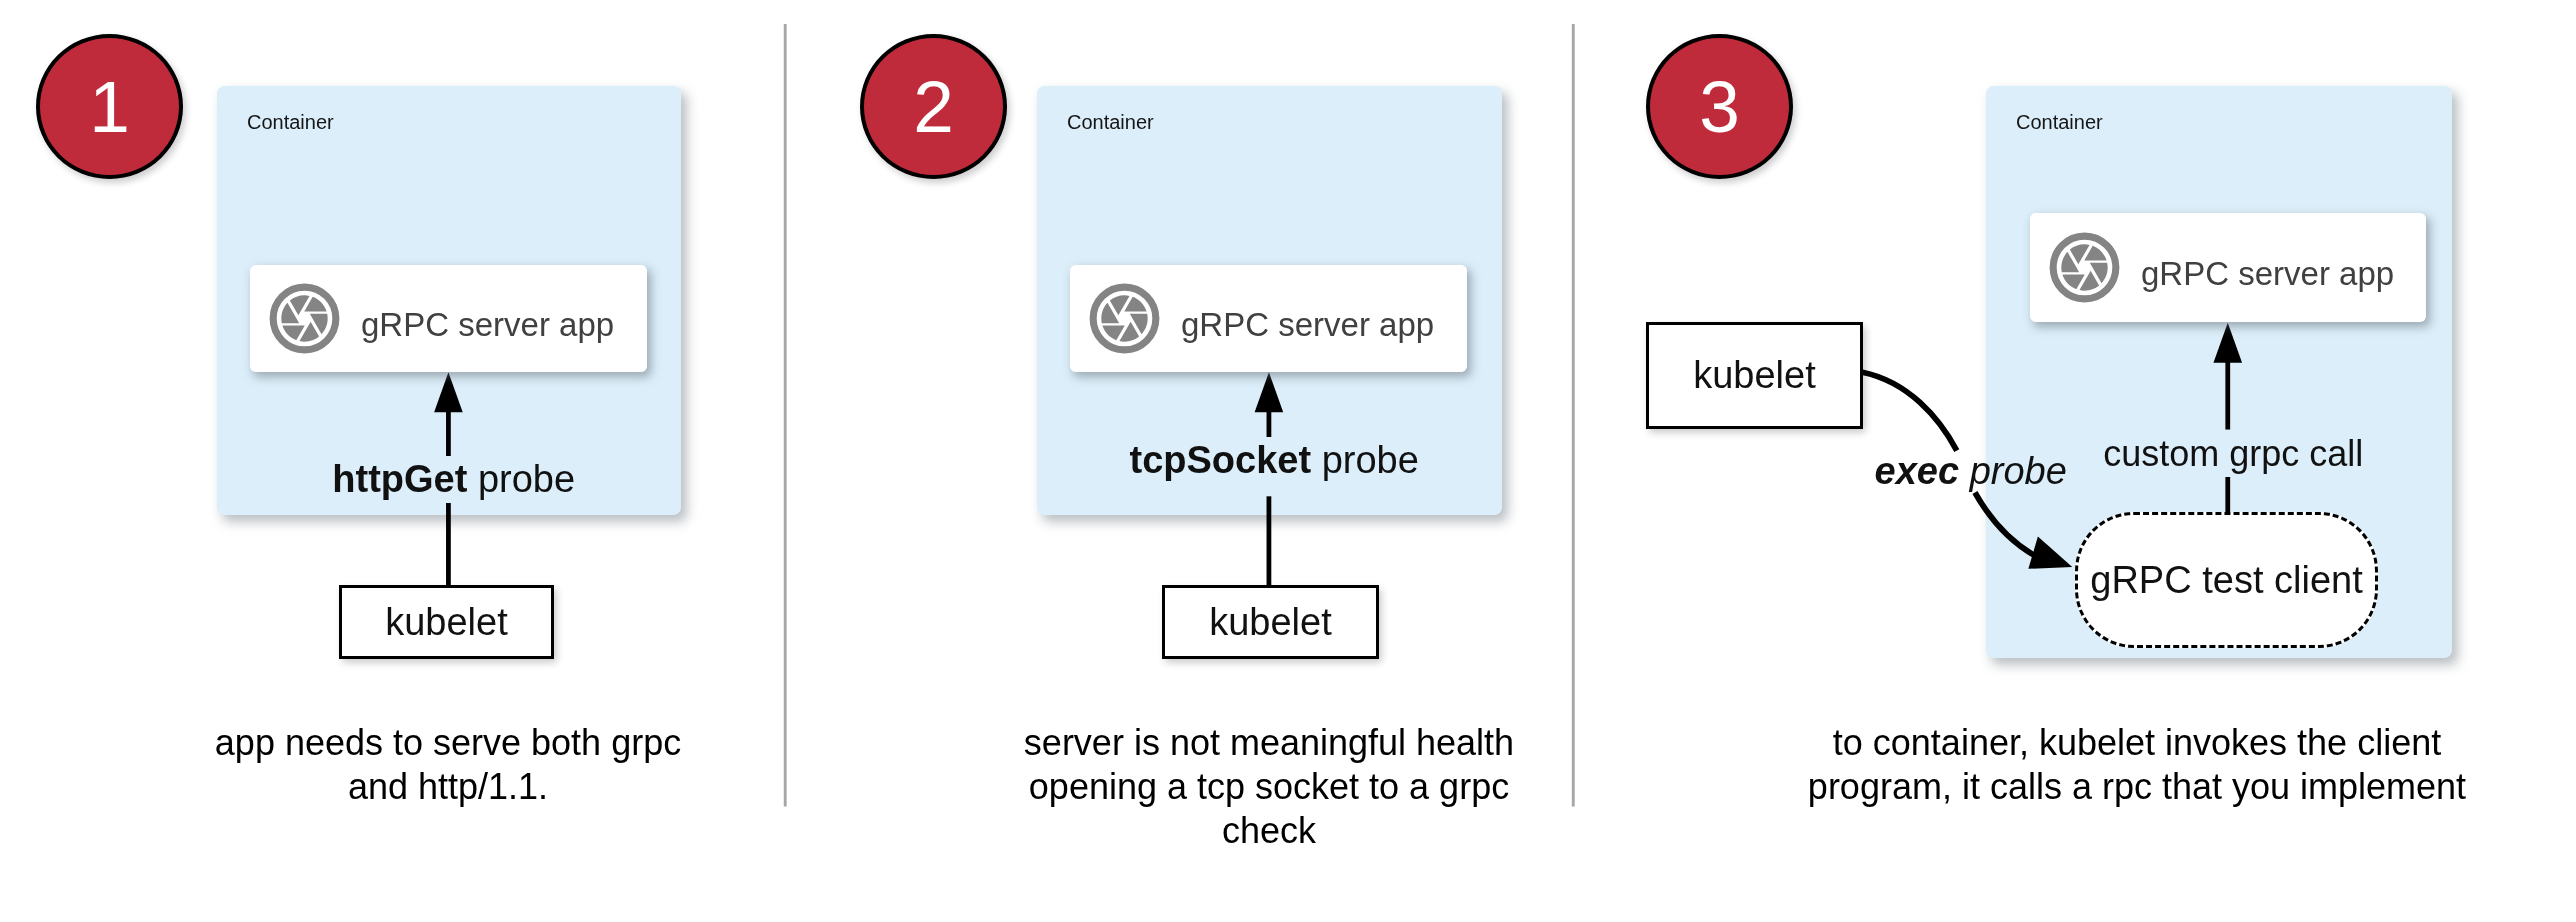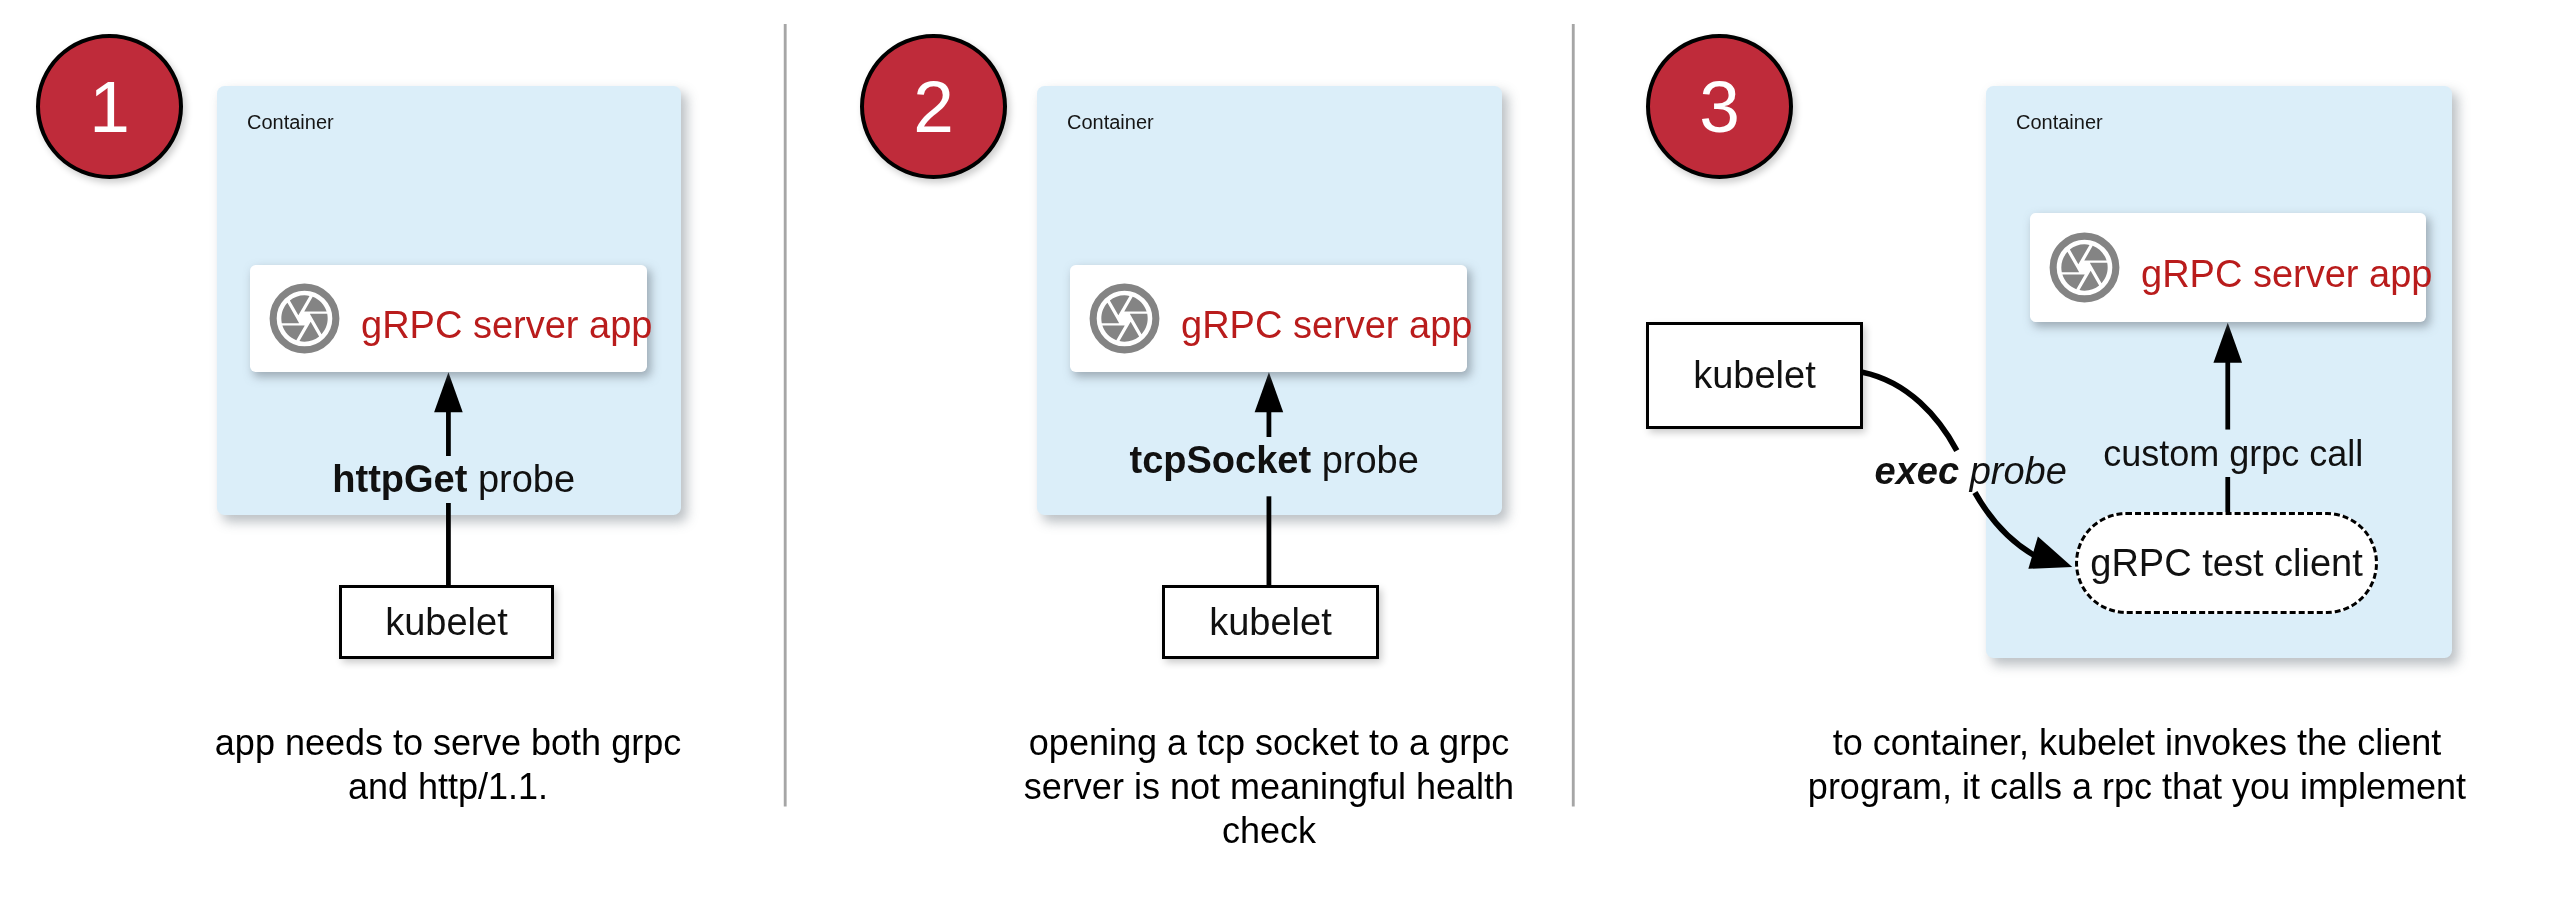--- a/index.html
+++ b/index.html
@@ -21,21 +21,21 @@
     font-size:73px;box-shadow:2.9px 3.8px 7.6px rgba(0,0,0,.2);
   }
   
   .container-label{position:absolute;left:30px;top:25px;font-size:20px;color:#161616;}
   
   .appbox{
     background:#fff;border-radius:5.7px;box-shadow:3.8px 4.8px 9.5px rgba(95,105,115,.5);
     display:flex;align-items:center;padding-left:19px;box-sizing:border-box;
   }
   .appbox .app-icon{width:71px;height:71px;color:var(--icon);flex:0 0 auto;}
-  .appbox-label{font-size:38px;margin-left:21px;white-space:nowrap;color:#b91c1c;margin-top:13px;}
+  .appbox-label{font-size:33px;margin-left:21px;white-space:nowrap;color:#404040;margin-top:13px;}
   
   .kubelet{
     background:#fff;border:3.8px solid #000;box-sizing:border-box;
     display:flex;align-items:center;justify-content:center;font-size:38px;
     box-shadow:2.9px 3.8px 7.6px rgba(0,0,0,.22);
   }
   
   .probe-label{font-size:38px;text-align:center;white-space:nowrap;background:var(--blue);padding:1.9px 5.7px;}
   .probe-label b{font-weight:bold;}
   .floating-label{font-size:36px;text-align:center;white-space:nowrap;}
@@ -92,41 +92,41 @@
     <svg class="app-icon" viewBox="0 0 74 74" width="71" height="71">
         <use href="#aperture"></use>
       </svg>
     <span class="appbox-label">gRPC server app</span>
   </div>
   <div class="probe-label" style="left:1111px;top:437px;width:315px">
     <b>tcpSocket</b><span> probe</span>
   </div>
   <div class="kubelet" style="left:1162px;top:585px;width:217px;height:74px">kubelet</div>
   <div class="caption" style="left:983px;top:721px;width:572px">
+    <div>server is not meaningful health</div>
     <div>opening a tcp socket to a grpc</div>
-    <div>server is not meaningful health</div>
     <div>check</div>
   </div>
 
   <div class="container" style="left:1986px;top:86px;width:466px;height:572px">
     <div class="container-label">Container</div>
   </div>
   <div class="badge" style="left:1646px;top:34px">3</div>
   <div class="appbox" style="left:2030px;top:213px;width:396px;height:109px">
     <svg class="app-icon" viewBox="0 0 74 74" width="71" height="71">
         <use href="#aperture"></use>
       </svg>
     <span class="appbox-label">gRPC server app</span>
   </div>
   <div class="kubelet" style="left:1646px;top:322px;width:217px;height:107px">kubelet</div>
   <div class="probe-label floating-label" id="exec-probe-label" style="left:1822px;top:448px;width:286px">
     <b>exec</b><span> probe</span>
   </div>
   <div class="floating-label" id="custom-grpc-call-label" style="left:2089px;top:431px;width:277px">custom grpc call</div>
-  <div class="stadium" style="left:2075px;top:512px;width:303px;height:102px">gRPC test client</div>
+  <div class="stadium" style="left:2075px;top:512px;width:303px;height:136px">gRPC test client</div>
   <div class="caption" style="left:1803px;top:721px;width:668px">
     <div>to container, kubelet invokes the client</div>
     <div>program, it calls a rpc that you implement</div>
   </div>
 
   <svg id="arrow-layer" width="2576" height="923" viewBox="0 0 2700 967">
 
     <line x1="823" y1="25" x2="823" y2="845" stroke="#a6a6a6" stroke-width="3"></line>
     <line x1="1649" y1="25" x2="1649" y2="845" stroke="#a6a6a6" stroke-width="3"></line>
 

